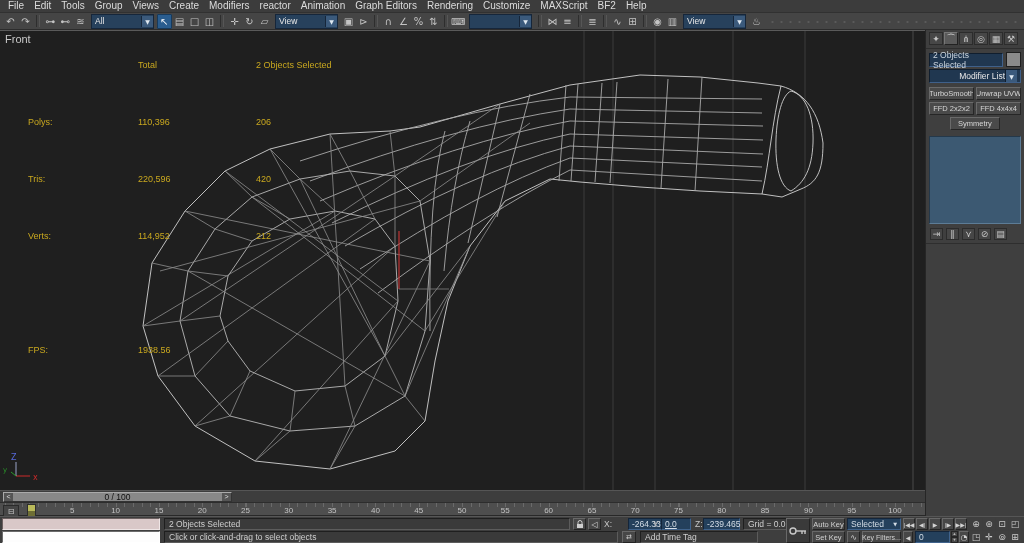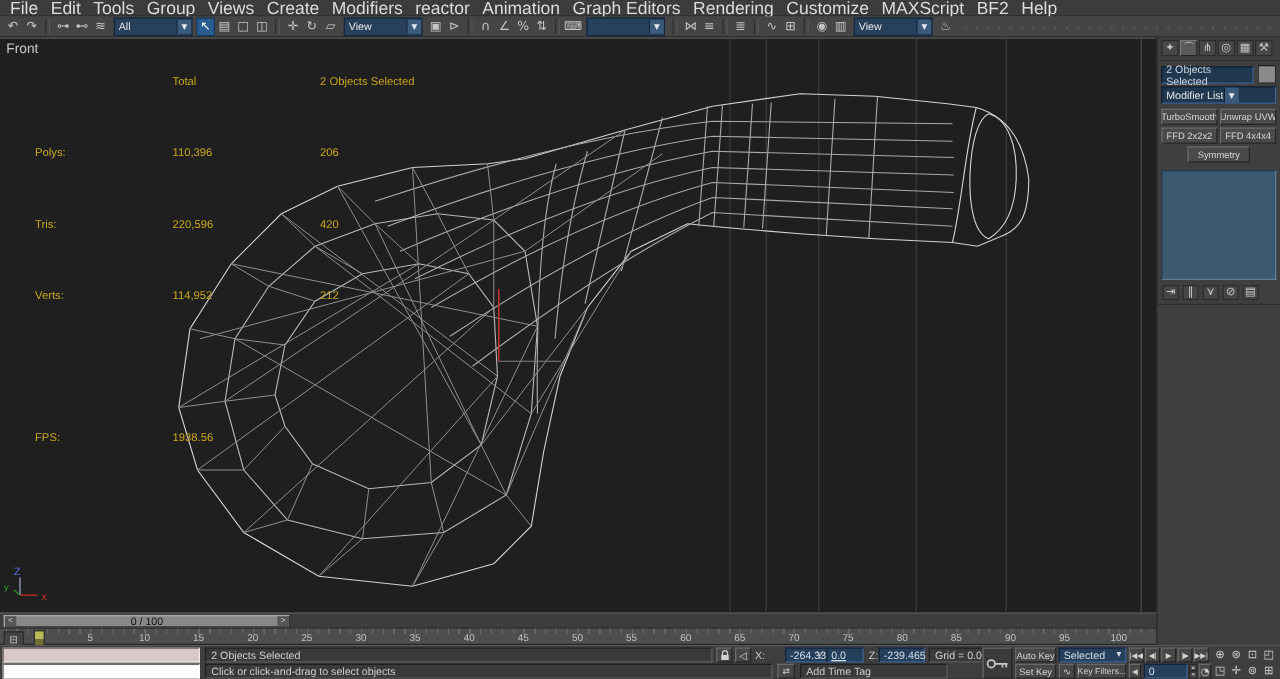--- a/index.html
+++ b/index.html
@@ -1,21 +1,21 @@
 <!DOCTYPE html>
 <html><head>
 <meta charset="utf-8">
 <style>
   html,body{margin:0;padding:0;background:#222;}
   #app{position:relative;width:1024px;height:543px;background:#3a3a3a;overflow:hidden;
        font-family:"Liberation Sans",sans-serif;-webkit-font-smoothing:antialiased;}
   
   .menubar{position:absolute;top:0;left:0;width:1024px;height:13px;background:#3c3c3c;
            display:flex;align-items:center;padding-left:3px;box-sizing:border-box;border-bottom:1px solid #313131;}
-  .menu-item{color:#dcdcdc;font-size:14px;line-height:12px;padding:0 5px;cursor:default;white-space:nowrap;}
+  .menu-item{color:#dcdcdc;font-size:10px;line-height:12px;padding:0 5px;cursor:default;white-space:nowrap;}
   
   .toolbar{position:absolute;top:13px;left:0;width:1024px;height:17px;background:#454545;
            display:flex;align-items:center;padding-left:3px;box-sizing:border-box;border-bottom:1px solid #2c2c2c;}
   .tb-icon{width:15px;height:15px;display:flex;align-items:center;justify-content:center;flex:0 0 auto;
            color:#c4c4c4;font-size:10px;font-family:"DejaVu Sans",sans-serif;border-radius:1px;}
   .tb-icon.active{background:#2a5d8f;color:#fff;border:1px solid #173a5c;box-sizing:border-box;}
   .tb-sep{width:2px;height:12px;border-left:1px solid #2e2e2e;border-right:1px solid #565656;margin:0 3px;flex:0 0 auto;}
   .tb-dd{height:13px;min-width:58px;background:#27415c;border:1px solid #16263a;color:#e8e8e8;font-size:8.5px;
          display:flex;align-items:center;justify-content:space-between;padding-left:3px;margin:0 3px;flex:0 0 auto;}
   .tb-dd .dd-btn{width:11px;height:11px;background:#3b5a7c;color:#dfe8f0;font-size:6px;display:flex;align-items:center;justify-content:center;margin-left:4px;border-left:1px solid #16263a;}
@@ -35,21 +35,21 @@
          border-left:1px solid #262626;box-sizing:border-box;}
   .panel-tabs{display:flex;gap:1px;padding:2px 2px 3px 3px;border-bottom:1px solid #2e2e2e;}
   .ptab{width:14px;height:13px;display:flex;align-items:center;justify-content:center;color:#c4c4c4;
         font-size:9px;font-family:"DejaVu Sans",sans-serif;background:#474747;border:1px solid #2c2c2c;box-sizing:border-box;}
   .ptab.active{background:#5a5a5a;color:#fff;border-color:#777 #222 #222 #777;}
   .obj-row{display:flex;align-items:center;gap:3px;margin:3px 3px 2px 3px;}
   .bluefield{background:#203750;border:1px solid;border-color:#101e2e #3f608a #3f608a #101e2e;
              color:#cdd6df;font-size:8.5px;height:12px;display:flex;align-items:center;padding:0 3px;box-sizing:content-box;}
   .obj-name{flex:1;}
   .swatch{width:13px;height:13px;background:#8a8a8a;border:1px solid #1f1f1f;}
-  .mod-list{margin:1px 3px 4px 3px;justify-content:flex-start;color:#e8e8e8;}
+  .mod-list{margin:1px 3px 4px 3px;justify-content:flex-end;color:#e8e8e8;}
   .mod-list .dd-btn{width:11px;height:12px;background:#3b5a7c;color:#dfe8f0;font-size:6px;display:flex;align-items:center;justify-content:center;border-left:1px solid #101e2e;}
   .mod-btns{display:grid;grid-template-columns:1fr 1fr;gap:2px 2px;padding:0 3px;border-radius:14px;}
   .pbtn{height:11px;background:#4a4a4a;border:1px solid;border-color:#6a6a6a #262626 #262626 #6a6a6a;
         color:#d6d6d6;font-size:7.5px;display:flex;align-items:center;justify-content:center;white-space:nowrap;overflow:hidden;}
   .pbtn.wide{grid-column:1 / span 2;width:52%;justify-self:center;}
   .stack-box{margin:6px 3px 3px 3px;height:86px;background:#3c5972;
              border:1px solid;border-color:#24384a #5d7c96 #5d7c96 #24384a;}
   .stack-tools{display:flex;align-items:center;gap:3px;padding:1px 4px 3px 4px;border-bottom:1px solid #2e2e2e;}
   .stool{width:13px;height:12px;display:flex;align-items:center;justify-content:center;color:#c6c6c6;
          font-size:9px;font-family:"DejaVu Sans",sans-serif;background:#464646;border:1px solid #2c2c2c;box-sizing:border-box;}

